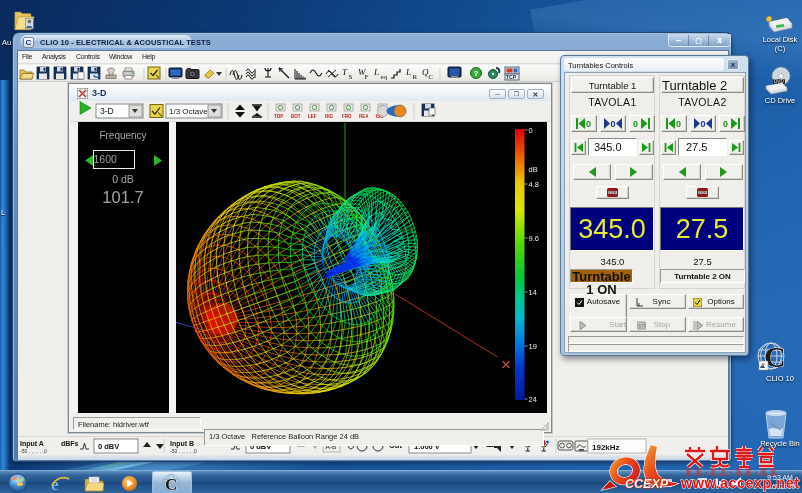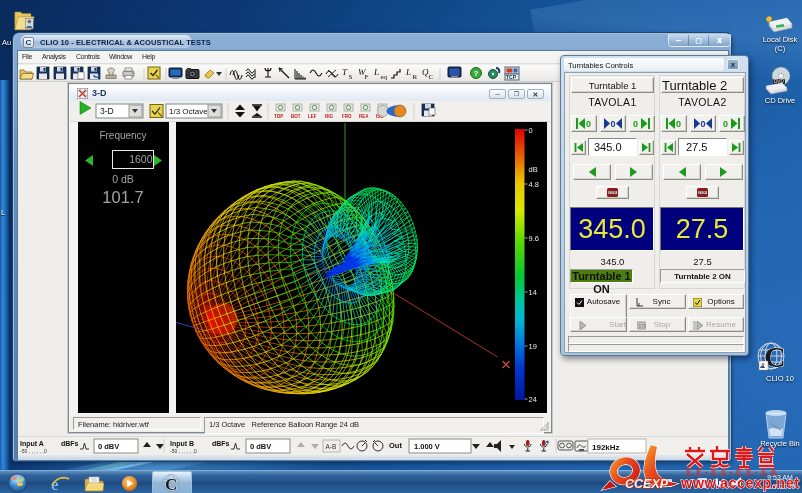--- a/index.html
+++ b/index.html
@@ -410,36 +410,36 @@
           <rect x="0" y="0" width="12" height="12" fill="#16335e" stroke="#0a1a33" stroke-width=".7"></rect>
           <rect x="3" y="0" width="6" height="4.5" fill="#cfd8e2"></rect>
           <rect x="2" y="6.5" width="8" height="5.5" fill="#e8e8e8"></rect>
           <rect x="7" y="4" width="6" height="7" fill="#fff" stroke="#555" stroke-width=".6"></rect>
         </g>
       </svg>
     </div>
 
   <div class="abs" style="left:1px;top:331px;width:480px;height:17px;background:#f0efec">
     <div class="abs sunk" style="left:3px;top:2px;width:128px;height:13px;font-size:7.5px;color:#222;padding:2px 0 0 4px;background:#f0efec">Filename: hidriver.wtf</div>
-    <div class="abs sunk" style="left:134px;top:2px;width:340px;height:17px;font-size:7.5px;color:#222;padding:2px 0 0 4px;background:#f0efec">1/3 Octave&nbsp;&nbsp;&nbsp;Reference Balloon Range 24 dB</div>
+    <div class="abs sunk" style="left:134px;top:14px;width:340px;height:17px;font-size:7.5px;color:#222;padding:2px 0 0 4px;background:#f0efec">1/3 Octave&nbsp;&nbsp;&nbsp;Reference Balloon Range 24 dB</div>
     <svg class="abs" style="right:1px;bottom:1px" width="9" height="9">
         <path d="M8 0 L8 8 L0 8 M8 4 L4 8 M8 1 L1 8" stroke="#aaa" fill="none"></path>
       </svg>
   </div>
 </div>
 
 <div class="abs" style="left:77.5px;top:122px;width:91.5px;height:291px;background:#000;color:#a3a3a3">
   <div class="abs" style="left:0;top:8px;width:91px;text-align:center;font-size:10px">Frequency</div>
   <svg class="abs" style="left:6px;top:33px" width="10" height="11" viewBox="0 0 10 11">
       <path d="M9 0 L1 5.5 L9 11 Z" fill="#2db52d"></path>
     </svg>
   <svg class="abs" style="left:75px;top:33px" width="10" height="11" viewBox="0 0 10 11">
       <path d="M1 0 L9 5.5 L1 11 Z" fill="#2db52d"></path>
     </svg>
-  <div class="abs" style="left:34px;top:28px;width:42px;height:19px;border:1.5px solid #e8e8e8;font-size:10.5px;line-height:17px;text-align:right">1600</div>
+  <div class="abs" style="left:15px;top:28px;width:42px;height:19px;border:1.5px solid #e8e8e8;font-size:10.5px;line-height:17px;text-align:left">1600</div>
   <div class="abs" style="left:0;top:51px;width:91px;text-align:center;font-size:10.5px">0 dB</div>
   <div class="abs" style="left:0;top:66px;width:91px;text-align:center;font-size:16.5px">101.7</div>
 </div>
 <div class="abs" style="left:175.5px;top:122px;width:371.5px;height:291px;background:#000">
   <svg class="abs" style="left:0;top:0" width="371.5" height="291" viewBox="175.5 122 371.5 291">
     <line x1="344.5" y1="123" x2="344.5" y2="208" stroke="#28a028" stroke-width="1"></line>
     <line x1="170" y1="321" x2="214" y2="333" stroke="#3a3aae" stroke-width="1.2"></line>
     <ellipse cx="222" cy="319" rx="15" ry="16" fill="#c82000" opacity=".75"></ellipse>
     <ellipse cx="363" cy="262" rx="9" ry="8" fill="#1a38c8" opacity=".65"></ellipse>
     <g fill="none" stroke-width="0.7" stroke-linecap="round">
@@ -584,21 +584,21 @@
         </div>
         <div class="abs btn3" style="left:26px;top:110px;width:33px;height:13px;display:flex;align-items:center;justify-content:center">
           <svg width="11" height="9" viewBox="0 0 11 9">
             <rect width="11" height="9" rx="1.5" fill="#8e1a1a"></rect>
             <rect x="1" y="3" width="9" height="3" fill="#c8c0c0"></rect>
             <text x="1.2" y="5.6" font-size="3" fill="#401010" font-family="Liberation Sans">STOP</text>
           </svg>
         </div>
         <div class="abs" style="left:0px;top:131px;width:84px;height:44px;background:#00007e;border:1px solid;border-color:#777 #fff #fff #777;color:#e8e838;font-size:27px;text-align:center;line-height:42px;font-family:'Liberation Sans'">345.0</div>
         <div class="abs" style="left:0;top:180px;width:85px;text-align:center;font-size:9.5px;color:#111">345.0</div>
-        <div class="abs sunk" style="left:0px;top:193px;width:63px;height:14px;background:#4d7c0f;font-size:11px;font-weight:bold;color:#111;text-align:center;line-height:13px">Turntable 1 ON</div>
+        <div class="abs sunk" style="left:0px;top:193px;width:63px;height:14px;background:#a16207;font-size:13px;font-weight:bold;color:#111;text-align:center;line-height:13px">Turntable 1 ON</div>
       </div>
     <div class="abs" style="left:94px;top:2px;width:86px;height:214px;border:1px solid #d8d6d0">
         <div class="abs btn3" style="left:1px;top:1px;width:83px;height:16px;font-size:13px;color:#111;line-height:15px">Turntable 2</div>
         <div class="abs" style="left:0;top:20px;width:85px;text-align:center;font-size:10.5px;color:#111;letter-spacing:.4px">TAVOLA2</div>
         <div class="abs btn3" style="left:1px;top:39px;width:26px;height:17px;display:flex;align-items:center;justify-content:center">
           <svg width="18" height="11" viewBox="0 0 18 11">
             <path d="M2 0 V11" stroke="#1a9a1a" stroke-width="2"></path>
             <path d="M10 0 L3.5 5.5 L10 11 Z" fill="#1a9a1a"></path>
             <text x="11" y="9" font-size="9" font-weight="bold" fill="#1a9a1a" font-family="Liberation Sans">0</text>
           </svg>

